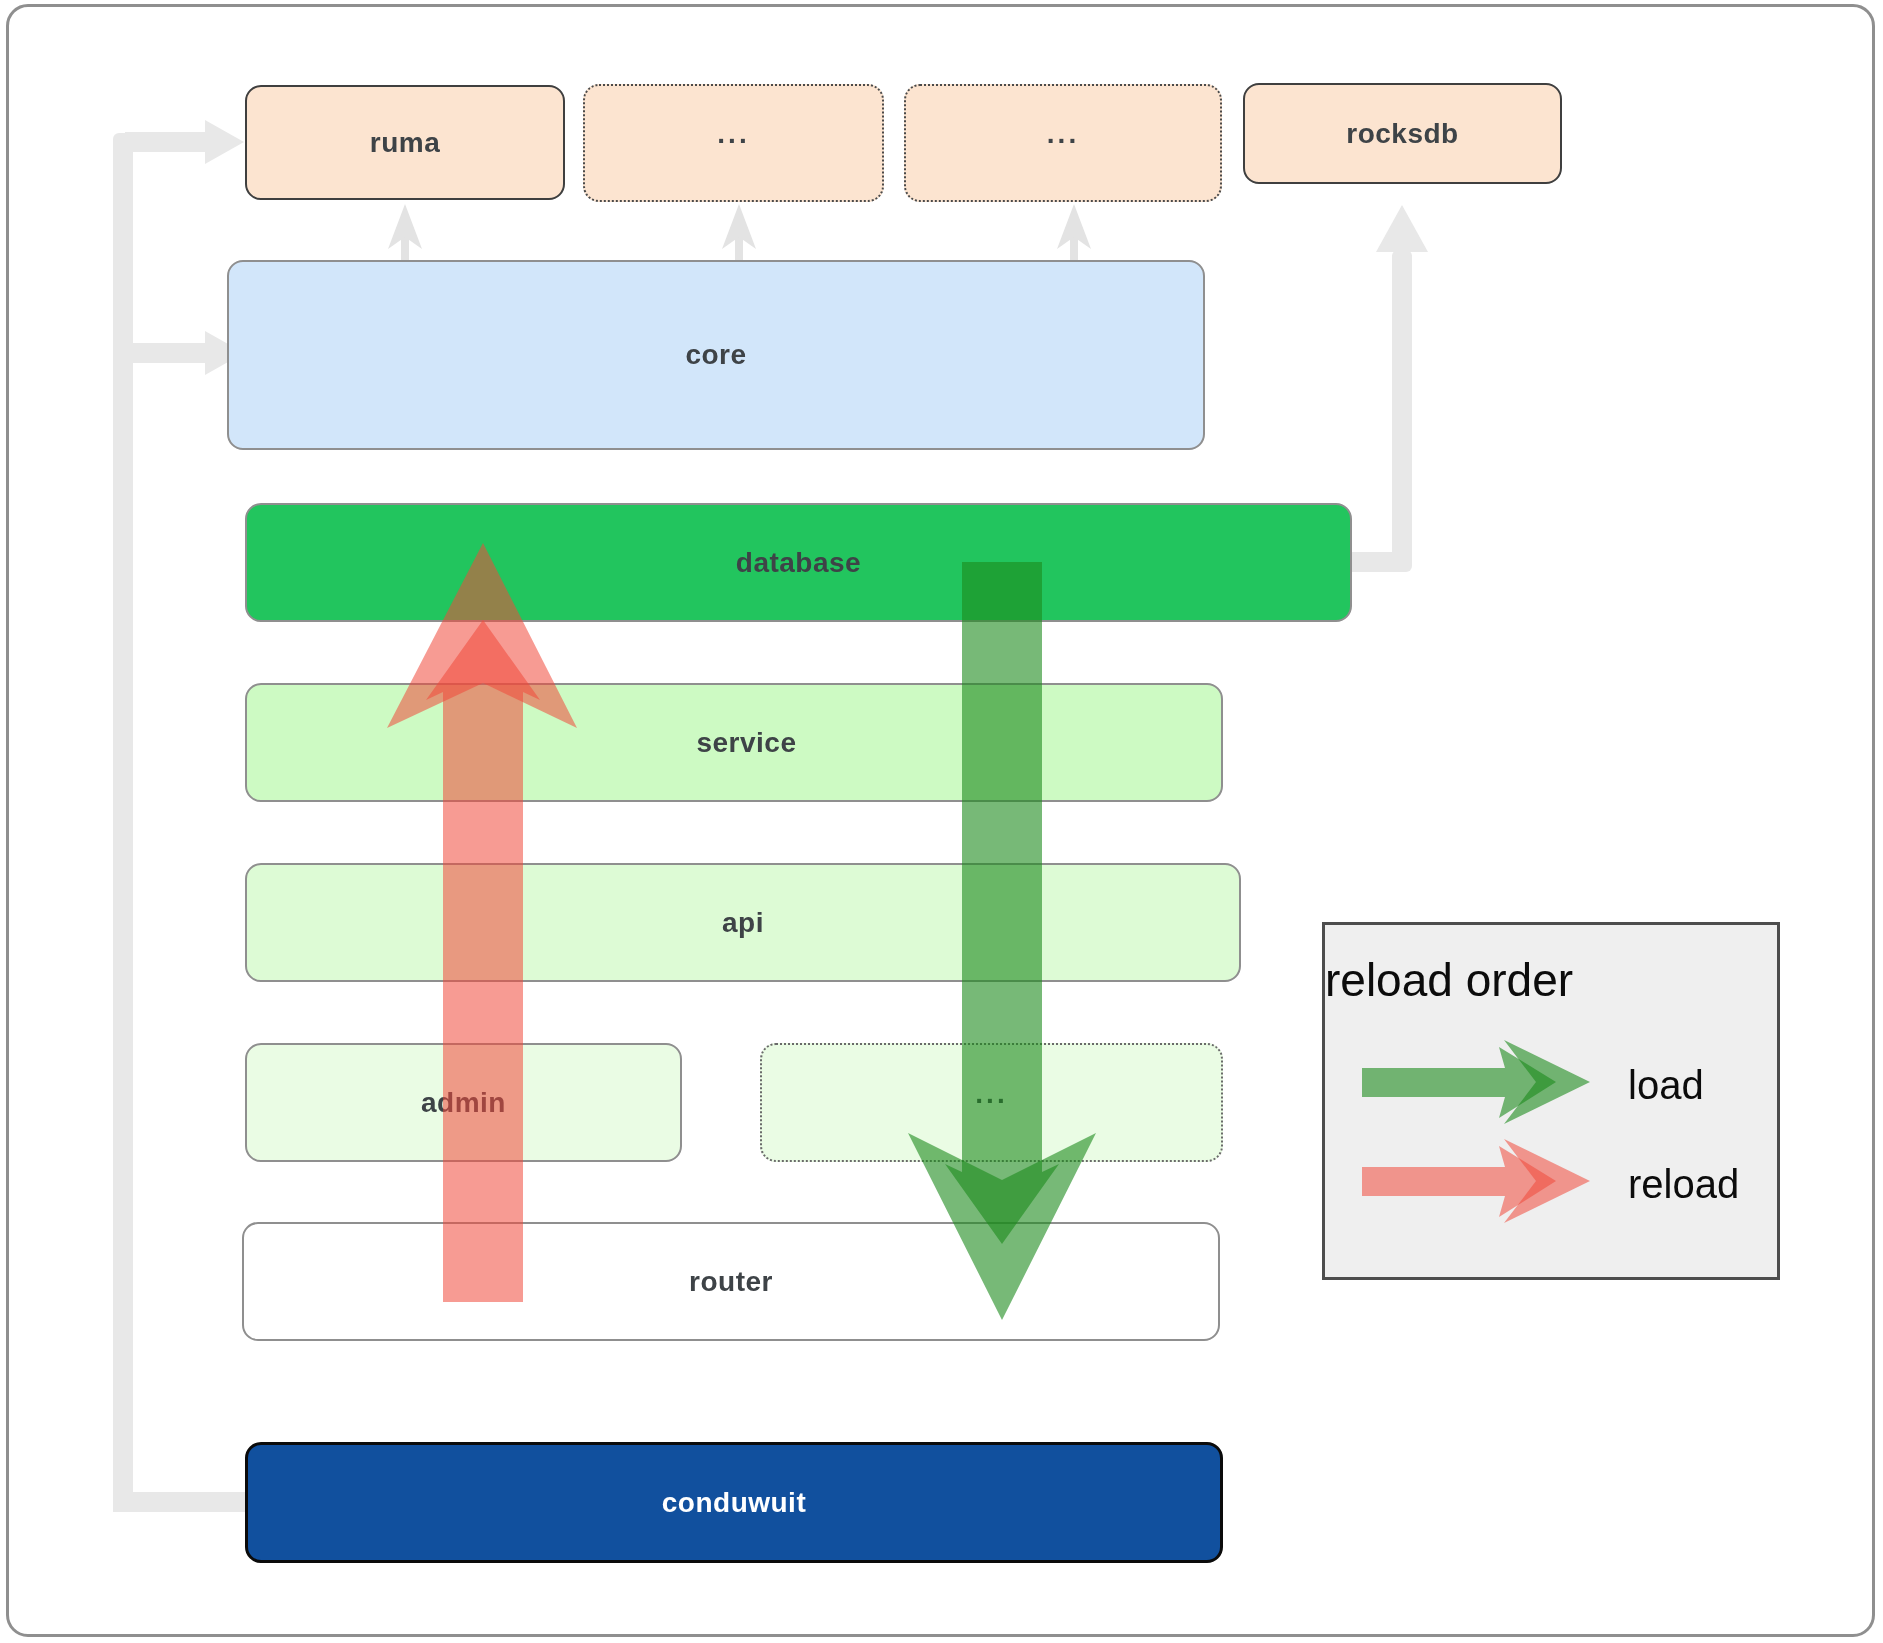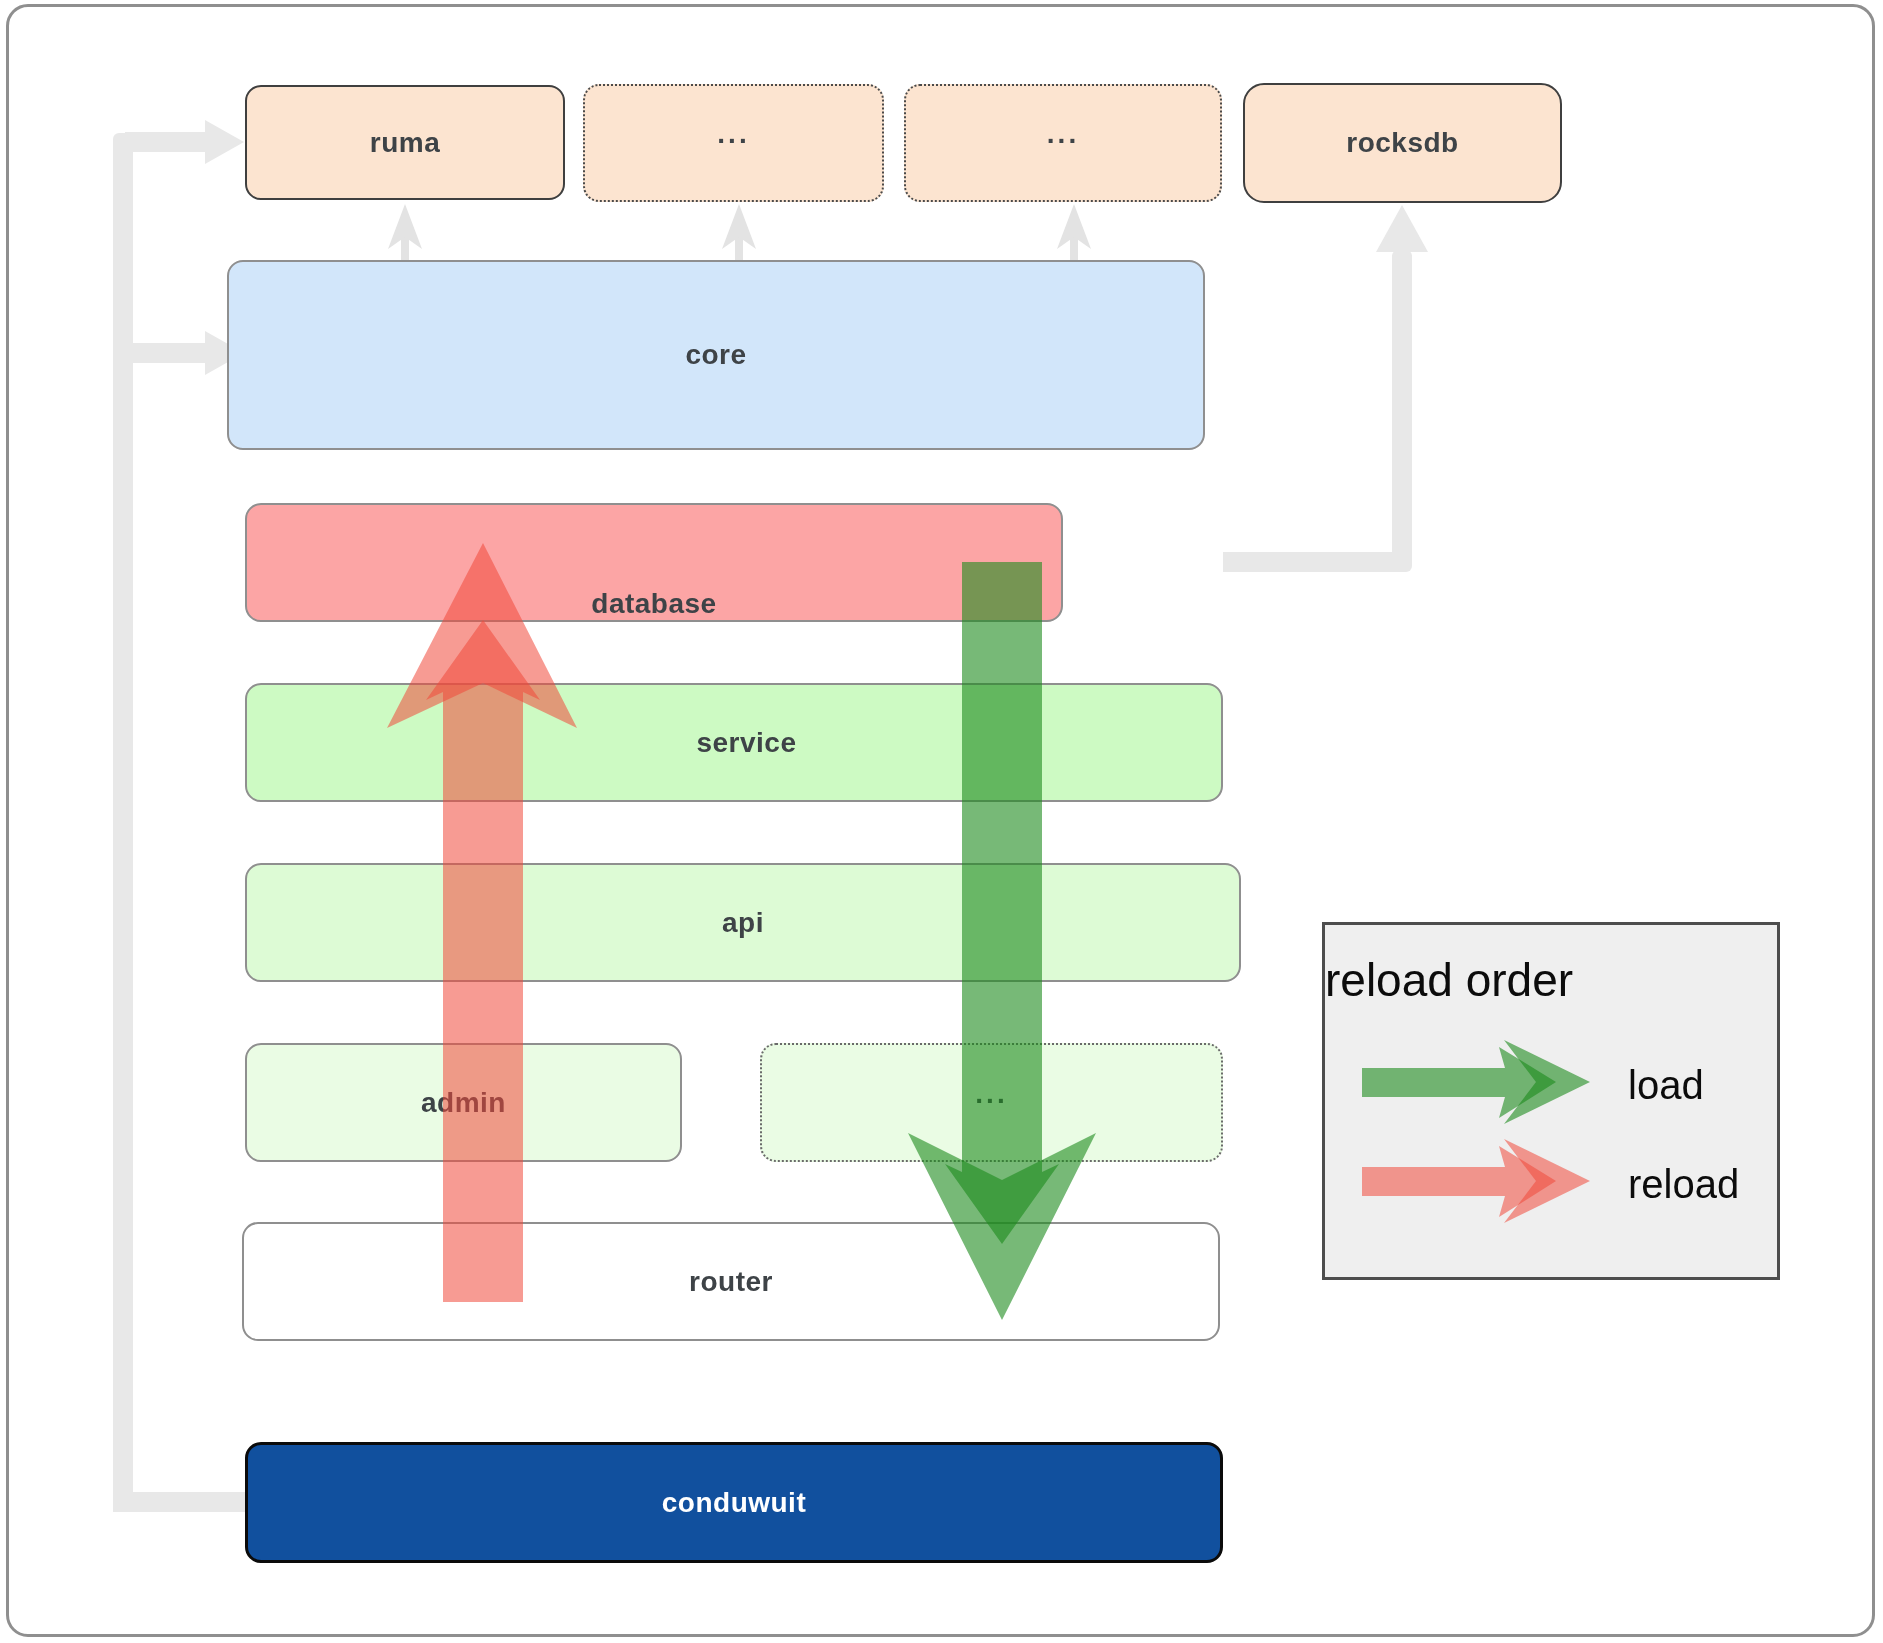--- a/index.html
+++ b/index.html
@@ -15,23 +15,23 @@
   .node{
     position:absolute;box-sizing:border-box;border-radius:16px;
     display:flex;align-items:center;justify-content:center;
     font-size:28px;font-weight:700;color:#3e4347;letter-spacing:0.5px;
   }
   .node.dep{background:#fce4d0;border:2.5px solid #3f3f3f;}
   .node.dep-dotted{background:#fce4d0;border:2.5px dotted #4a4a4a;}
   .n-ruma{left:245px;top:85px;width:320px;height:115px;}
   .n-dots1{left:583px;top:84px;width:301px;height:118px;}
   .n-dots2{left:904px;top:84px;width:318px;height:118px;}
-  .n-rocksdb{left:1243px;top:83px;width:319px;height:120px;border-radius:21px;}
+  .n-rocksdb{left:1243px;top:83px;width:319px;height:101px;}
   .n-core{left:227px;top:260px;width:978px;height:190px;background:#d2e6fa;border:2.5px solid #8f8f8f;}
-  .n-database{left:245px;top:503px;width:818px;height:119px;background:#fca5a5;border:2.5px solid #8f8f8f;align-items:flex-end;}
+  .n-database{left:245px;top:503px;width:1107px;height:119px;background:#22c55e;border:2.5px solid #8f8f8f;}
   .n-service{left:245px;top:683px;width:978px;height:119px;background:#cdfac3;border:2.5px solid #8f8f8f;padding-left:25px;}
   .n-api{left:245px;top:863px;width:996px;height:119px;background:#ddfbd5;border:2.5px solid #8f8f8f;}
   .n-admin{left:245px;top:1043px;width:437px;height:119px;background:#eafce4;border:2px solid #8f8f8f;}
   .n-dots3{left:760px;top:1043px;width:463px;height:119px;background:#eafce4;border:2px dotted #6a6a6a;}
   .n-router{left:242px;top:1222px;width:978px;height:119px;background:#ffffff;border:2.5px solid #8f8f8f;}
   .n-conduwuit{left:245px;top:1442px;width:978px;height:121px;background:#11509e;border:3px solid #0b0b0b;color:#ffffff;}
   .dots-label{letter-spacing:3px;transform:translateY(-9px);}
   .legend{
     position:absolute;left:1322px;top:922px;width:458px;height:358px;box-sizing:border-box;
     background:#efefef;border:3px solid #4d4d4d;

